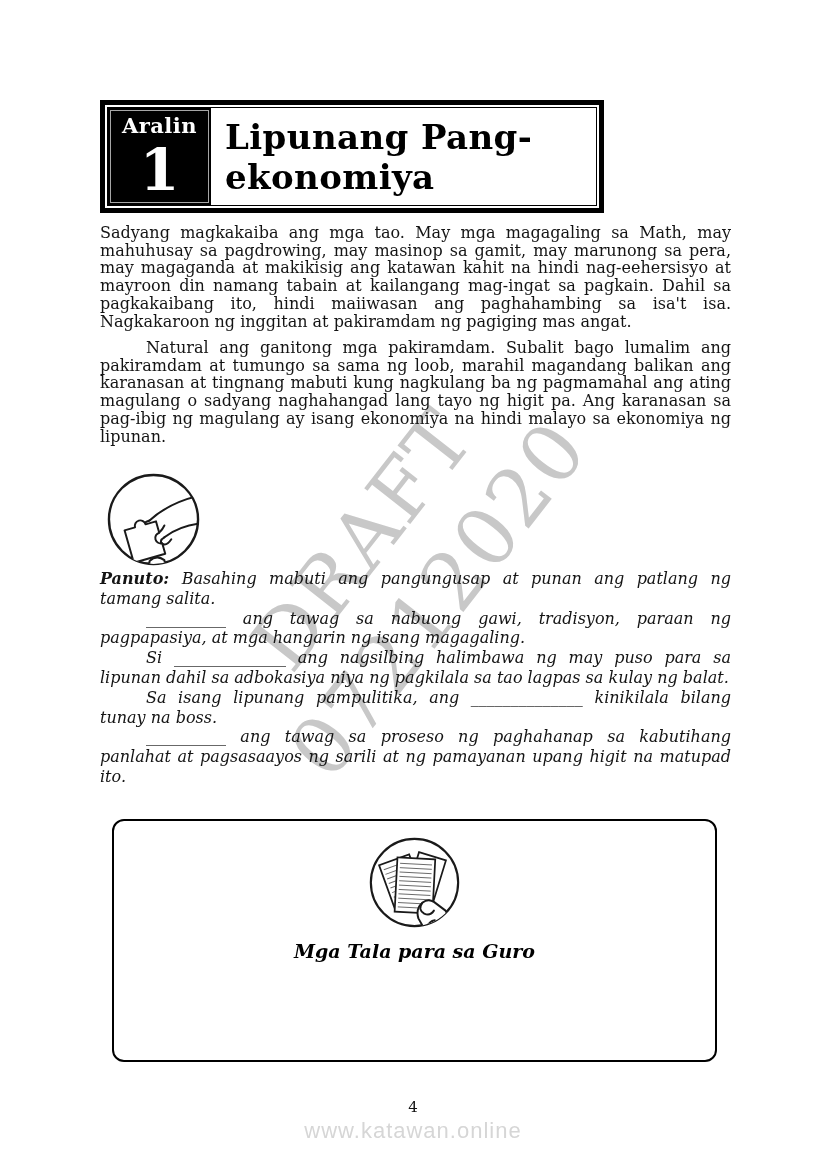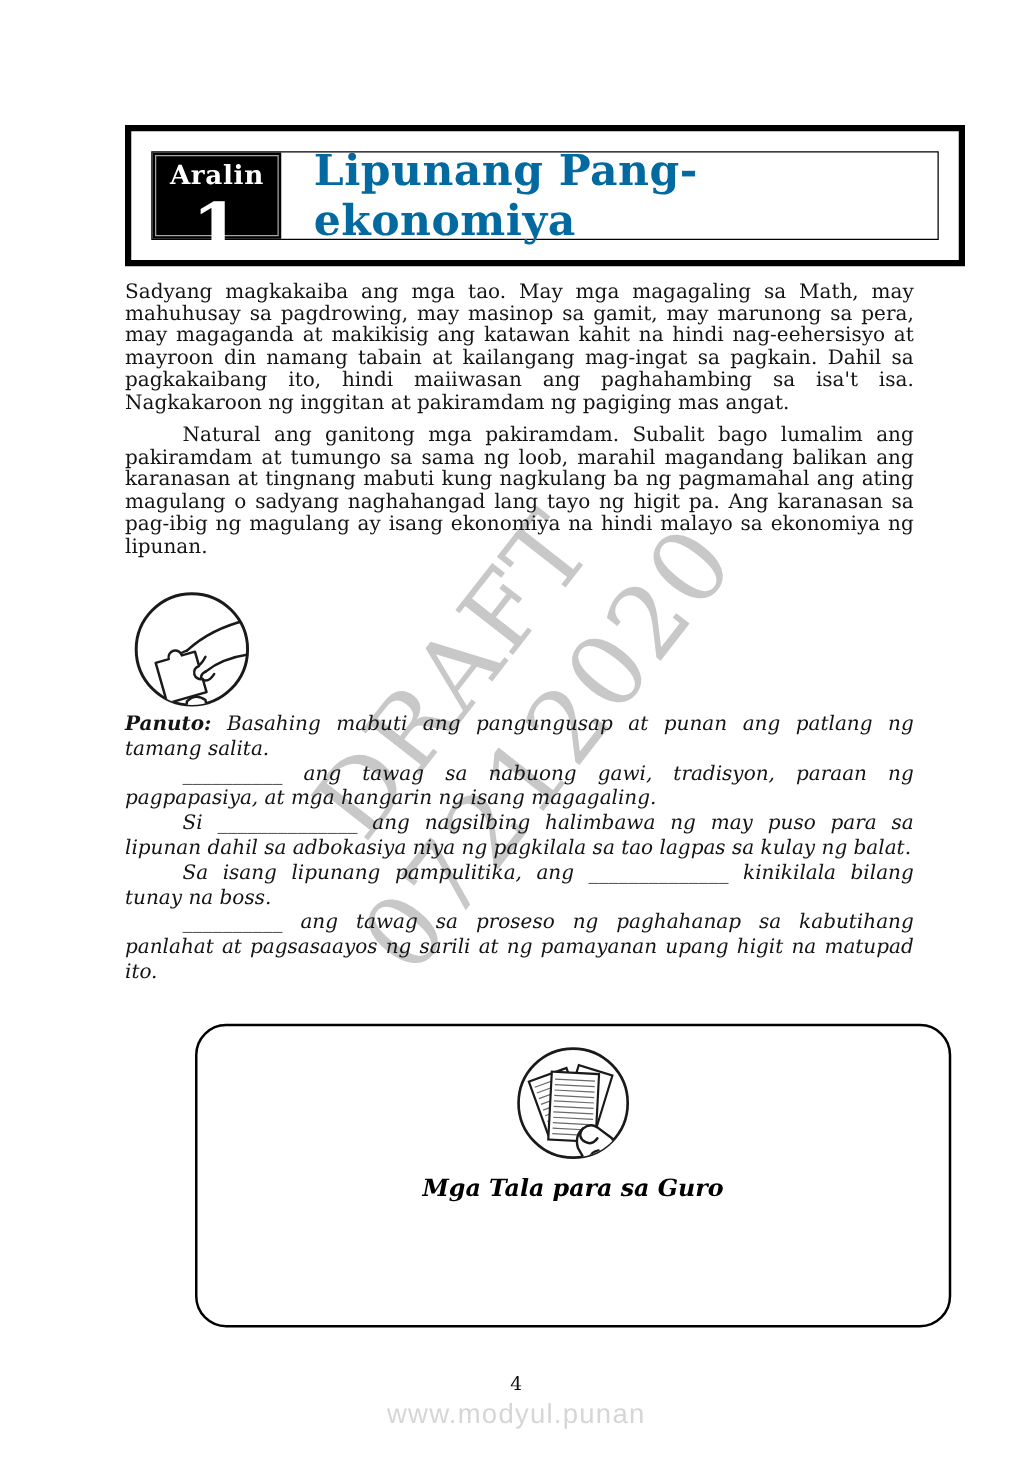--- a/index.html
+++ b/index.html
@@ -31,24 +31,24 @@
     user-select: none;
   }
 
   .layer { position: absolute; inset: 0; z-index: 1; }
 
   
   .lesson-header {
     position: absolute;
     left: 100px;
     top: 100px;
-    width: 672px;
+    width: 504px;
     height: 113px;
     border: 5px solid #000;
-    padding: 16px;
+    padding: 2px;
     background: #fff;
   }
   .lesson-header-inner { display: flex; height: 100%; border: 1px solid #000; }
   .lesson-box {
     width: 103px;
     background: #000;
     color: #fff;
     position: relative;
     display: flex;
     flex-direction: column;
@@ -58,21 +58,21 @@
   .lesson-box::after {
     content: "";
     position: absolute;
     inset: 2px;
     border: 1px solid rgba(255,255,255,.65);
     pointer-events: none;
   }
   .lesson-label { font-size: 21px; font-weight: bold; letter-spacing: .5px; }
   .lesson-number { font-size: 57px; font-weight: bold; line-height: 1; margin-top: 3px; }
   .lesson-title-cell { flex: 1; display: flex; align-items: center; padding-left: 10px; }
-  .lesson-title { margin: 16px; font-size: 34px; font-weight: bold; letter-spacing: .4px; color: #0369a1; }
+  .lesson-title { margin: 4px; font-size: 34px; font-weight: bold; letter-spacing: .4px; color: #000000; }
 
   
   .body {
     position: absolute;
     left: 100px;
     width: 631px;
     margin: 0;
     font-size: 16px;
     line-height: 17.7px;
     text-align: justify;
@@ -105,25 +105,24 @@
   .indent48 { text-indent: 46px; }
 
   
   .notebox {
     position: absolute;
     left: 112px;
     top: 819px;
     width: 605px;
     height: 243px;
     border: 2px solid #000;
-    border-radius: 25px;
+    border-radius: 12px;
     text-align: center;
     padding-top: 13px;
     background: #fff;
-    margin-left: 44px;
   }
   .icon-notes { width: 97px; height: 97px; display: inline-block; }
   .note-heading { font-size: 19px; font-weight: bold; font-style: italic; margin-top: 5px; color: #000; }
   .note-body {
     margin: 7px 20px 0 22px;
     text-align: justify;
     text-indent: 46px;
     font-size: 16px;
     line-height: 19.8px;
   }
@@ -239,16 +238,16 @@
 
           <path class="stroke" style="fill:#fff" d="M58 71 q6 -5 12 -1 l12 9 q6 9 1 16 l-9 9 q-8 4 -12 -3 l-8 -14 q-3 -10 4 -16 z"></path>
           <path class="stroke" d="M58 71 q-5 7 2 11 q6 3 10 -3"></path>
           <path class="stroke" d="M63 96 q2 -6 8 -7"></path>
         </g>
       </svg>
       <div class="note-heading">Mga Tala para sa Guro</div>
     </div>
 
     <div class="page-number">4</div>
-    <div class="site-watermark">www.modyul.punan</div>
+    <div class="site-watermark">www.katawan.online</div>
 
   </div>
 </div>
 
 </body></html>

